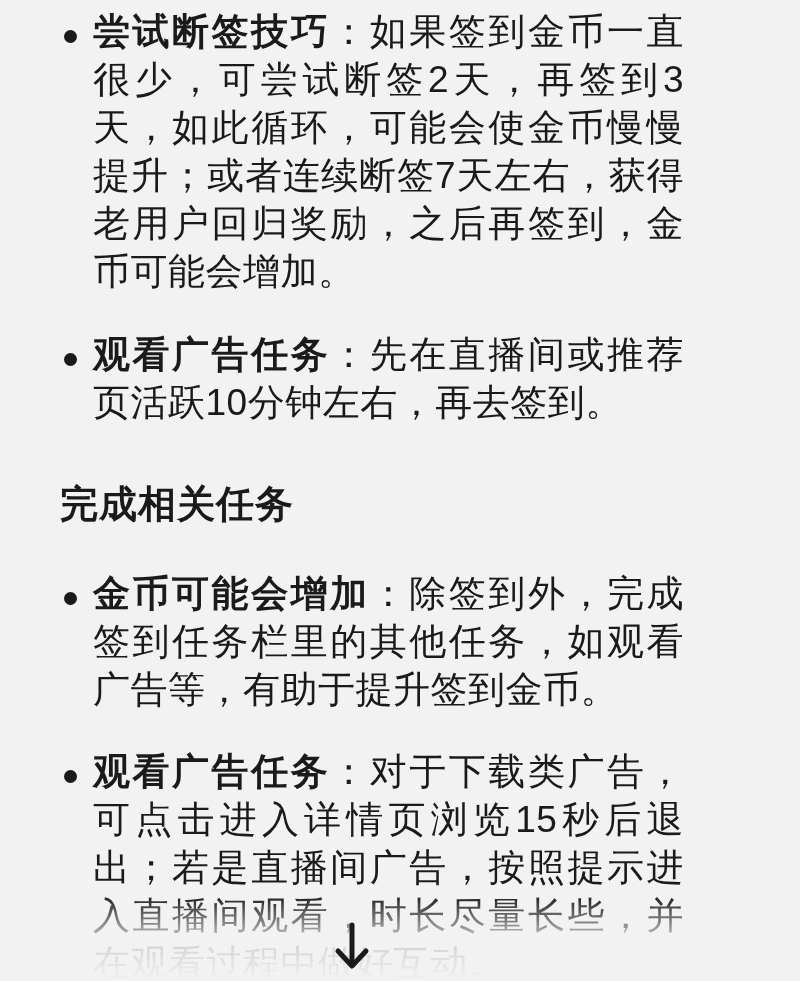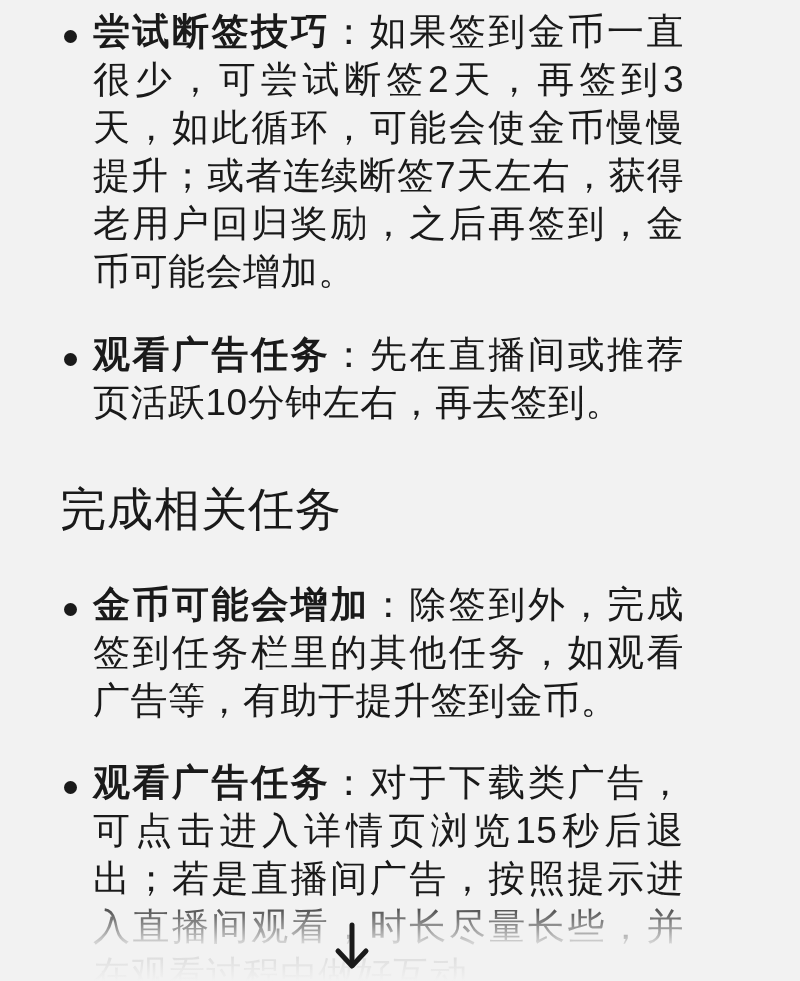--- a/index.html
+++ b/index.html
@@ -40,22 +40,22 @@
     font-size: 37px;
     line-height: 1.30;
     letter-spacing: 0.5px;
     text-align: justify;
     word-break: break-all;
   }
   .lead {
     font-weight: bold;
   }
   .section-heading {
-    font-size: 46px;
-    font-weight: normal;
+    font-size: 38px;
+    font-weight: bold;
     letter-spacing: 1px;
     margin: 52px 0 40px 10px;
   }
   .top-spacer {
     height: 8px;
   }
   .scroll-hint {
     position: absolute;
     left: 0;
     right: 0;

